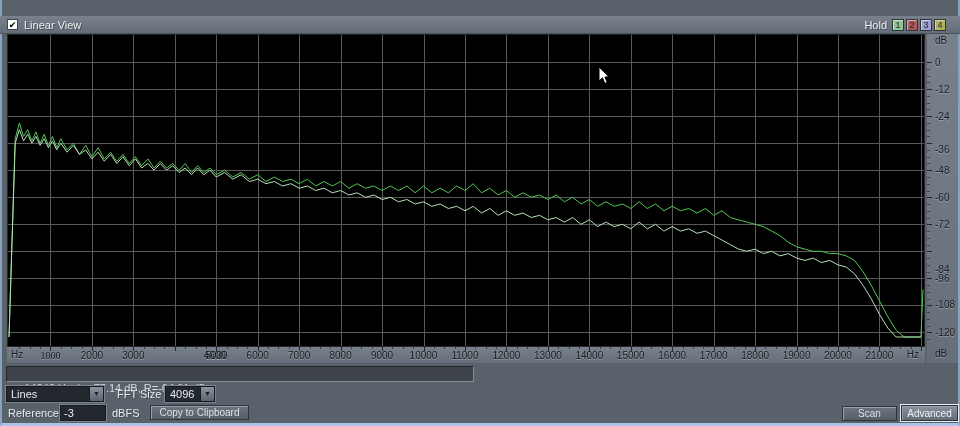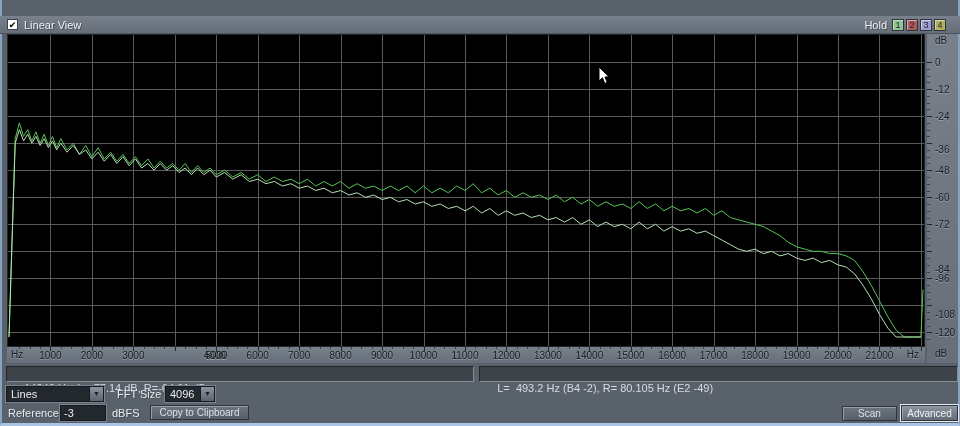--- a/index.html
+++ b/index.html
@@ -141,21 +141,21 @@
         <line x1="0" y1="270.5" x2="916" y2="270.5" stroke="#5a5a5a" stroke-width="1"></line>
         <line x1="0" y1="297.5" x2="916" y2="297.5" stroke="#5a5a5a" stroke-width="1"></line>
         <polyline points="1.0,302.0 7.2,103.7 11.4,87.9 15.5,101.4 19.7,94.7 23.8,105.9 27.9,96.9 32.1,108.2 36.2,99.2 40.4,110.4 44.5,101.4 48.7,112.7 52.8,103.7 59.0,114.9 65.2,108.2 71.5,119.4 77.7,110.4 83.9,121.7 90.1,112.7 96.3,123.9 102.6,117.2 108.8,126.2 115.0,119.4 121.2,128.5 127.4,121.7 133.6,130.7 139.9,123.9 146.1,133.0 152.3,126.2 158.5,133.0 164.7,128.5 171.0,135.2 177.2,128.5 183.4,137.5 189.6,130.7 195.8,137.5 202.0,133.0 208.3,139.7 216.5,135.2 224.8,142.0 233.1,137.5 241.4,144.2 249.7,139.7 258.0,146.5 266.3,142.0 274.6,146.5 282.9,144.2 291.2,148.7 299.4,144.2 307.7,151.0 316.0,146.5 324.3,151.0 332.6,146.5 340.9,153.2 349.2,148.7 357.5,153.2 365.8,151.0 374.1,155.5 382.4,151.0 390.6,155.5 398.9,151.0 407.2,157.8 415.5,151.0 423.8,157.8 432.1,153.2 440.4,157.8 448.7,151.0 457.0,155.5 465.3,148.7 473.5,157.8 481.8,153.2 490.1,160.0 498.4,155.5 506.7,162.3 515.0,157.8 523.3,162.3 531.6,160.0 539.9,164.5 548.2,160.0 556.4,166.8 564.7,162.3 573.0,169.0 581.3,164.5 589.6,171.3 597.9,166.8 606.2,171.3 614.5,169.0 622.8,173.5 631.1,166.8 639.3,173.5 647.6,169.0 655.9,175.8 664.2,171.3 672.5,175.8 680.8,173.5 689.1,178.0 697.4,173.5 705.7,180.3 714.0,175.8 722.3,182.5 730.5,184.8 738.8,187.1 747.1,189.3 755.4,191.6 763.7,196.1 772.0,200.6 780.3,207.3 788.6,211.8 796.9,214.1 805.2,216.3 813.4,216.3 821.7,218.6 830.0,218.6 838.3,220.9 846.6,225.4 854.9,236.6 863.2,250.2 871.5,265.9 879.8,281.7 888.1,295.2 896.3,302.0 904.6,302.0 912.9,302.0 915.0,254.7" fill="none" stroke="#54c654" stroke-width="1"></polyline>
         <polyline points="1.0,302.0 7.2,108.2 11.4,94.7 15.5,105.9 19.7,99.2 23.8,108.2 27.9,101.4 32.1,110.4 36.2,103.7 40.4,112.7 44.5,105.9 48.7,114.9 52.8,108.2 59.0,117.2 65.2,110.4 71.5,119.4 77.7,114.9 83.9,123.9 90.1,117.2 96.3,126.2 102.6,119.4 108.8,128.5 115.0,121.7 121.2,130.7 127.4,123.9 133.6,133.0 139.9,128.5 146.1,135.2 152.3,128.5 158.5,135.2 164.7,130.7 171.0,137.5 177.2,133.0 183.4,139.7 189.6,133.0 195.8,139.7 202.0,135.2 208.3,142.0 216.5,137.5 224.8,144.2 233.1,139.7 241.4,146.5 249.7,144.2 258.0,148.7 266.3,146.5 274.6,151.0 282.9,148.7 291.2,153.2 299.4,151.0 307.7,155.5 316.0,153.2 324.3,157.8 332.6,155.5 340.9,160.0 349.2,157.8 357.5,162.3 365.8,160.0 374.1,164.5 382.4,162.3 390.6,166.8 398.9,164.5 407.2,169.0 415.5,166.8 423.8,171.3 432.1,169.0 440.4,173.5 448.7,171.3 457.0,175.8 465.3,171.3 473.5,178.0 481.8,173.5 490.1,180.3 498.4,175.8 506.7,180.3 515.0,178.0 523.3,182.5 531.6,180.3 539.9,184.8 548.2,182.5 556.4,187.1 564.7,182.5 573.0,189.3 581.3,184.8 589.6,191.6 597.9,187.1 606.2,191.6 614.5,189.3 622.8,193.8 631.1,187.1 639.3,193.8 647.6,189.3 655.9,196.1 664.2,191.6 672.5,196.1 680.8,193.8 689.1,198.3 697.4,196.1 705.7,200.6 714.0,205.1 722.3,209.6 730.5,214.1 738.8,216.3 747.1,214.1 755.4,218.6 763.7,216.3 772.0,220.9 780.3,218.6 788.6,223.1 796.9,225.4 805.2,223.1 813.4,227.6 821.7,225.4 830.0,229.9 838.3,232.1 846.6,238.9 854.9,250.2 863.2,263.7 871.5,279.4 879.8,293.0 888.1,302.0 896.3,302.0 904.6,302.0 912.9,302.0" fill="none" stroke="#b6e0b6" stroke-width="1"></polyline>
       </svg>
   </div>
 
   <div class="hz-scale">
     <span class="hz-unit" style="left:4px;">Hz</span>
     <span class="hz-unit" style="right:6px;">Hz</span>
-  <span class="hz-label" style="left: 43.4512px;">1000</span>
+  <span class="hz-label" style="left: 43.4512px; font-family: Liberation Serif, serif;">1000</span>
       <span class="hz-label" style="left: 84.9025px;">2000</span>
       <span class="hz-label" style="left: 126.354px;">3000</span>
       <span class="hz-label" style="left: 167.805px; margin-left: 40px;">4000</span>
       <span class="hz-label" style="left: 209.256px;">5000</span>
       <span class="hz-label" style="left: 250.707px;">6000</span>
       <span class="hz-label" style="left: 292.159px;">7000</span>
       <span class="hz-label" style="left: 333.61px;">8000</span>
       <span class="hz-label" style="left: 375.061px;">9000</span>
       <span class="hz-label" style="left: 416.512px;">10000</span>
       <span class="hz-label" style="left: 457.964px;">11000</span>
@@ -273,21 +273,21 @@
       <span class="db-label" style="top: 136.217px;">-48</span>
       <i class="db-tick" style="top: 136.217px;"></i>
       <span class="db-label" style="top: 163.261px;">-60</span>
       <i class="db-tick" style="top: 163.261px;"></i>
       <span class="db-label" style="top: 190.304px;">-72</span>
       <i class="db-tick" style="top: 190.304px;"></i>
       <span class="db-label" style="top: 223px; margin-top: 12px;">-84</span>
       <i class="db-tick" style="top: 217.348px;"></i>
       <span class="db-label" style="top: 244.391px;">-96</span>
       <i class="db-tick" style="top: 244.391px;"></i>
-      <span class="db-label" style="top: 280px;">-108</span>
+      <span class="db-label" style="top: 270px;">-108</span>
       <i class="db-tick" style="top: 271.435px;"></i>
       <span class="db-label" style="top: 298.478px;">-120</span>
       <i class="db-tick" style="top: 298.478px;"></i>
       <i class="db-dot" style="top: 34.8043px;"></i>
       <i class="db-dot" style="top: 41.5652px;"></i>
       <i class="db-dot" style="top: 48.3261px;"></i>
       <i class="db-dot" style="top: 61.8478px;"></i>
       <i class="db-dot" style="top: 68.6087px;"></i>
       <i class="db-dot" style="top: 75.3696px;"></i>
       <i class="db-dot" style="top: 88.8913px;"></i>
@@ -313,23 +313,20 @@
       <i class="db-dot" style="top: 264.674px;"></i>
       <i class="db-dot" style="top: 278.196px;"></i>
       <i class="db-dot" style="top: 284.957px;"></i>
       <i class="db-dot" style="top: 291.717px;"></i>
       <i class="db-dot" style="top: 305.239px;"></i>
     </div>
 
   <div class="statusbox status-left">
     <span>14240 Hz, L=-77.14 dB, R=-64.61 dB</span>
   </div>
-  <div class="statusbox status-right">
-    <span>L=  493.2 Hz (B4 -2), R= 80.105 Hz (E2 -49)</span>
-  </div>
 
   <div class="combo" style="left:4px; width:98px;">
     <span class="txt">Lines</span>
     <span class="arrow">▼</span>
   </div>
   <span class="ctl-label" style="left:115px; top:388px;">FFT Size</span>
   <div class="combo" style="left:163px; width:50px;">
     <span class="txt">4096</span>
     <span class="arrow">▼</span>
   </div>

